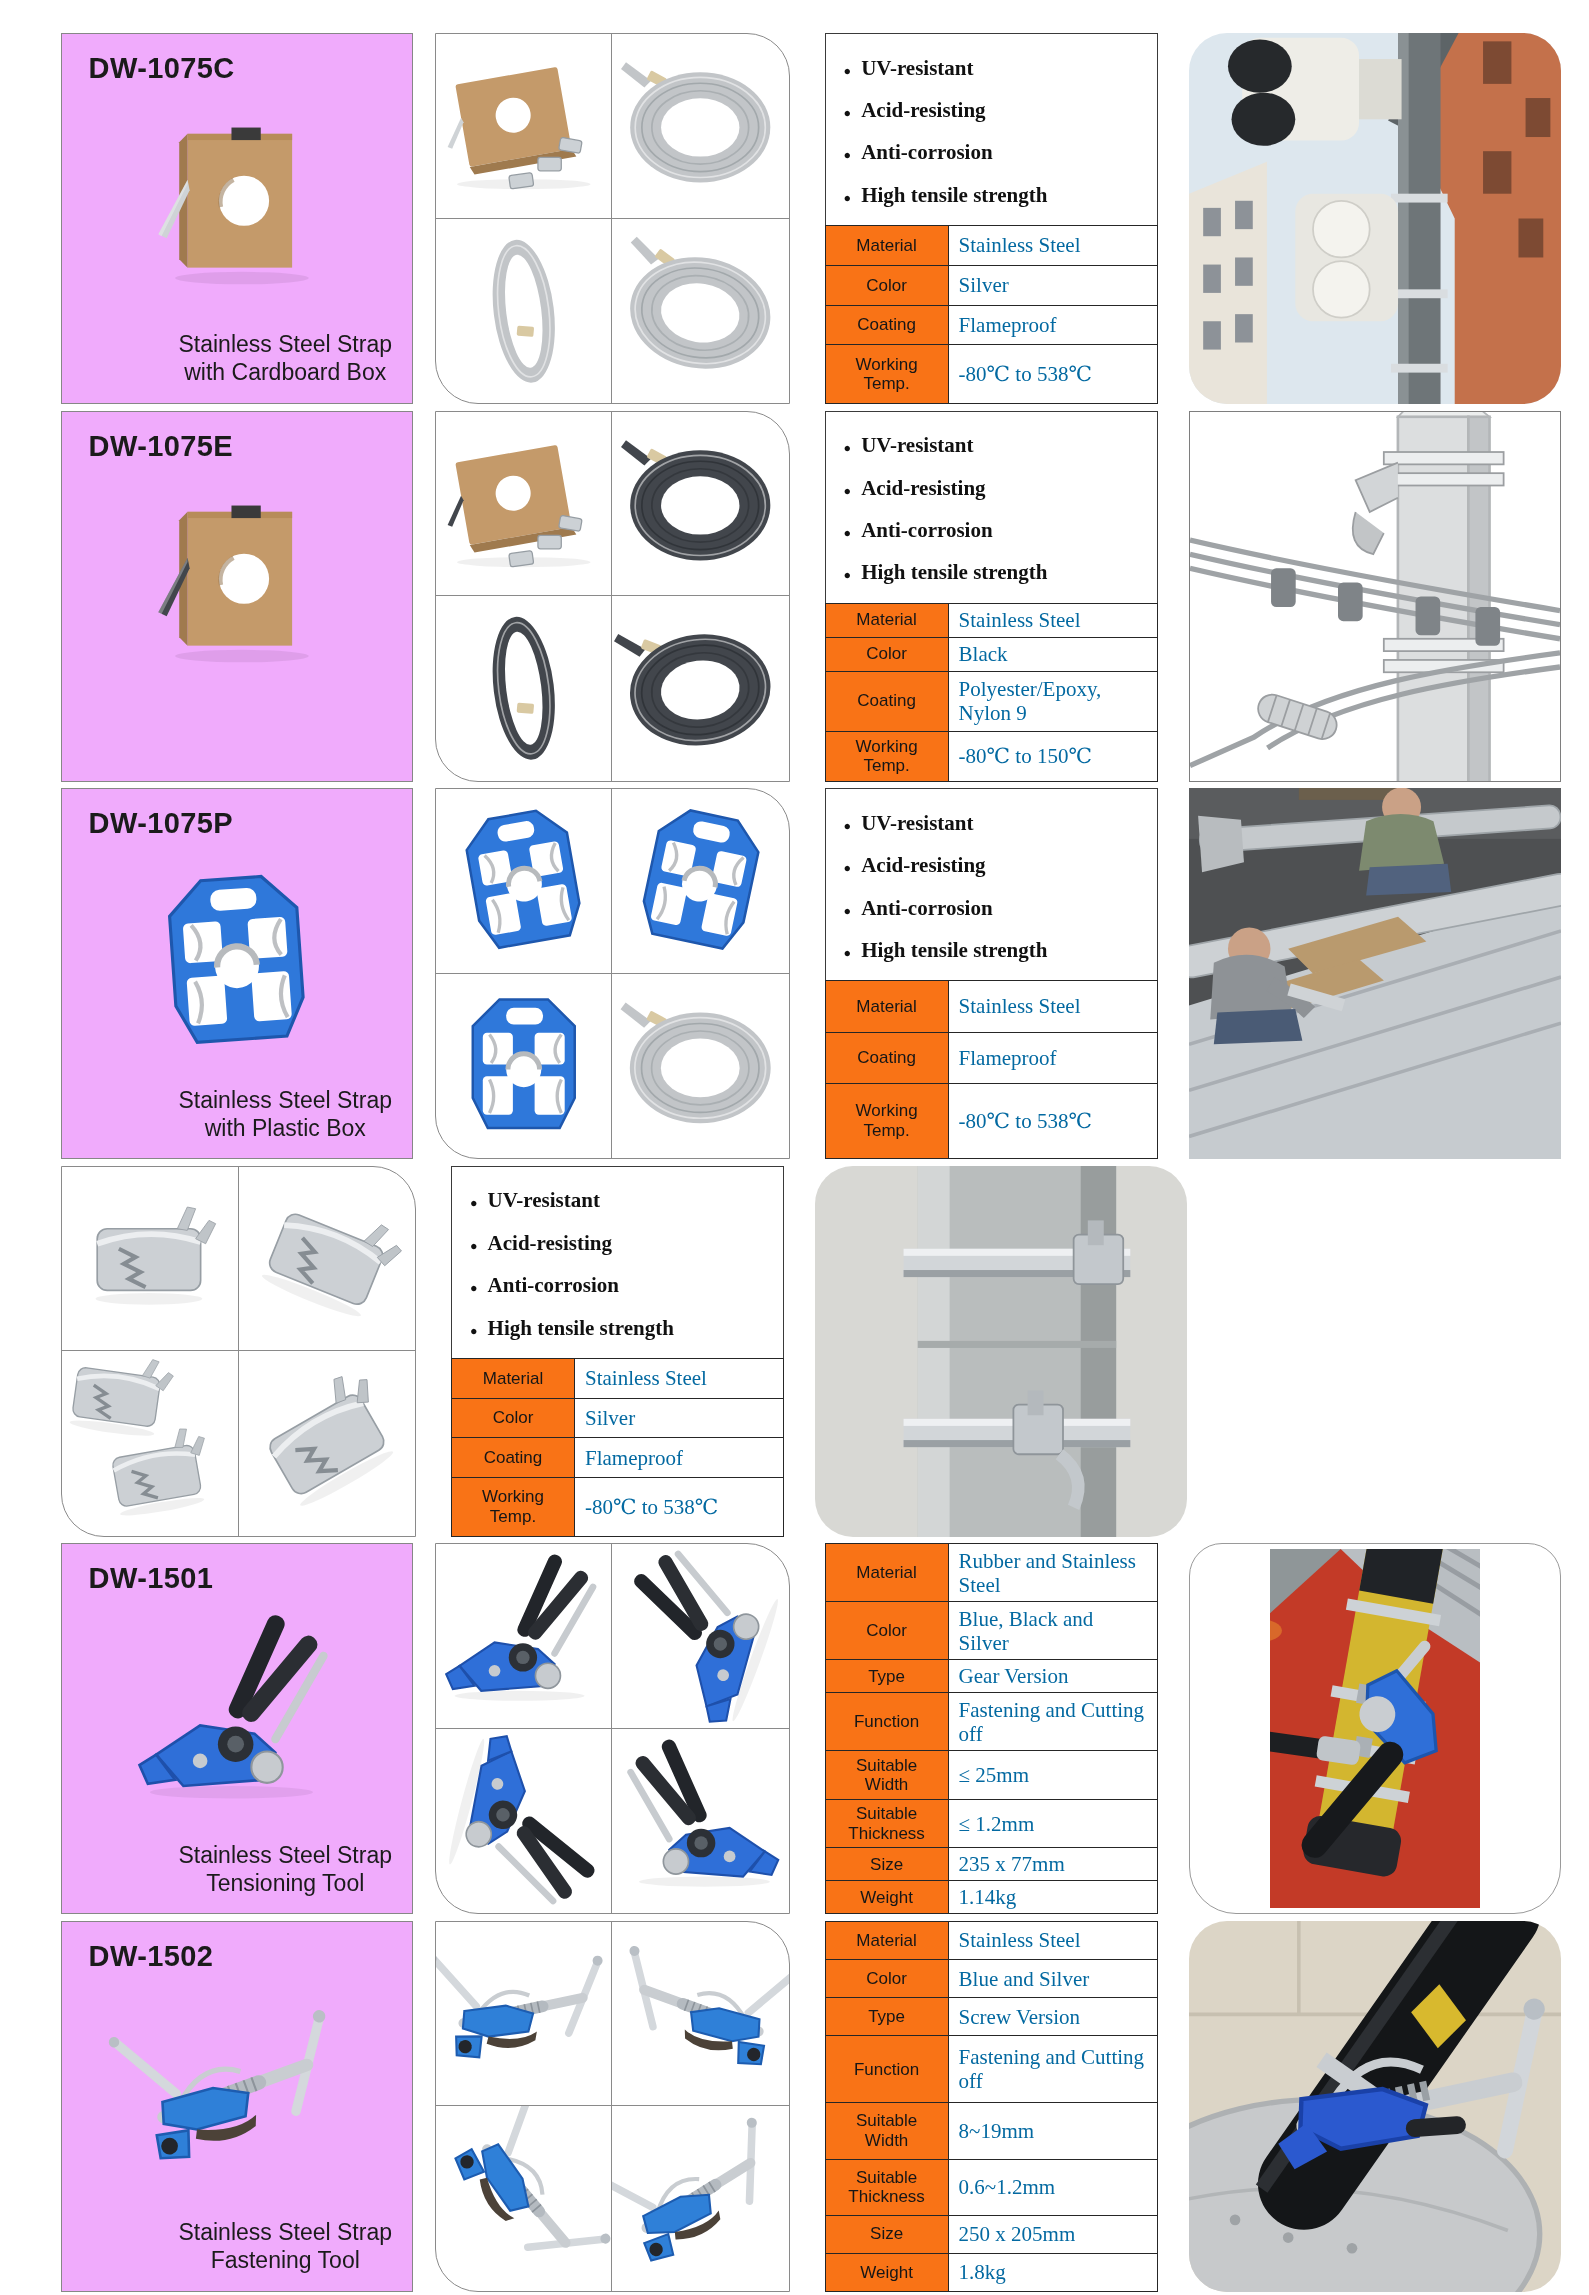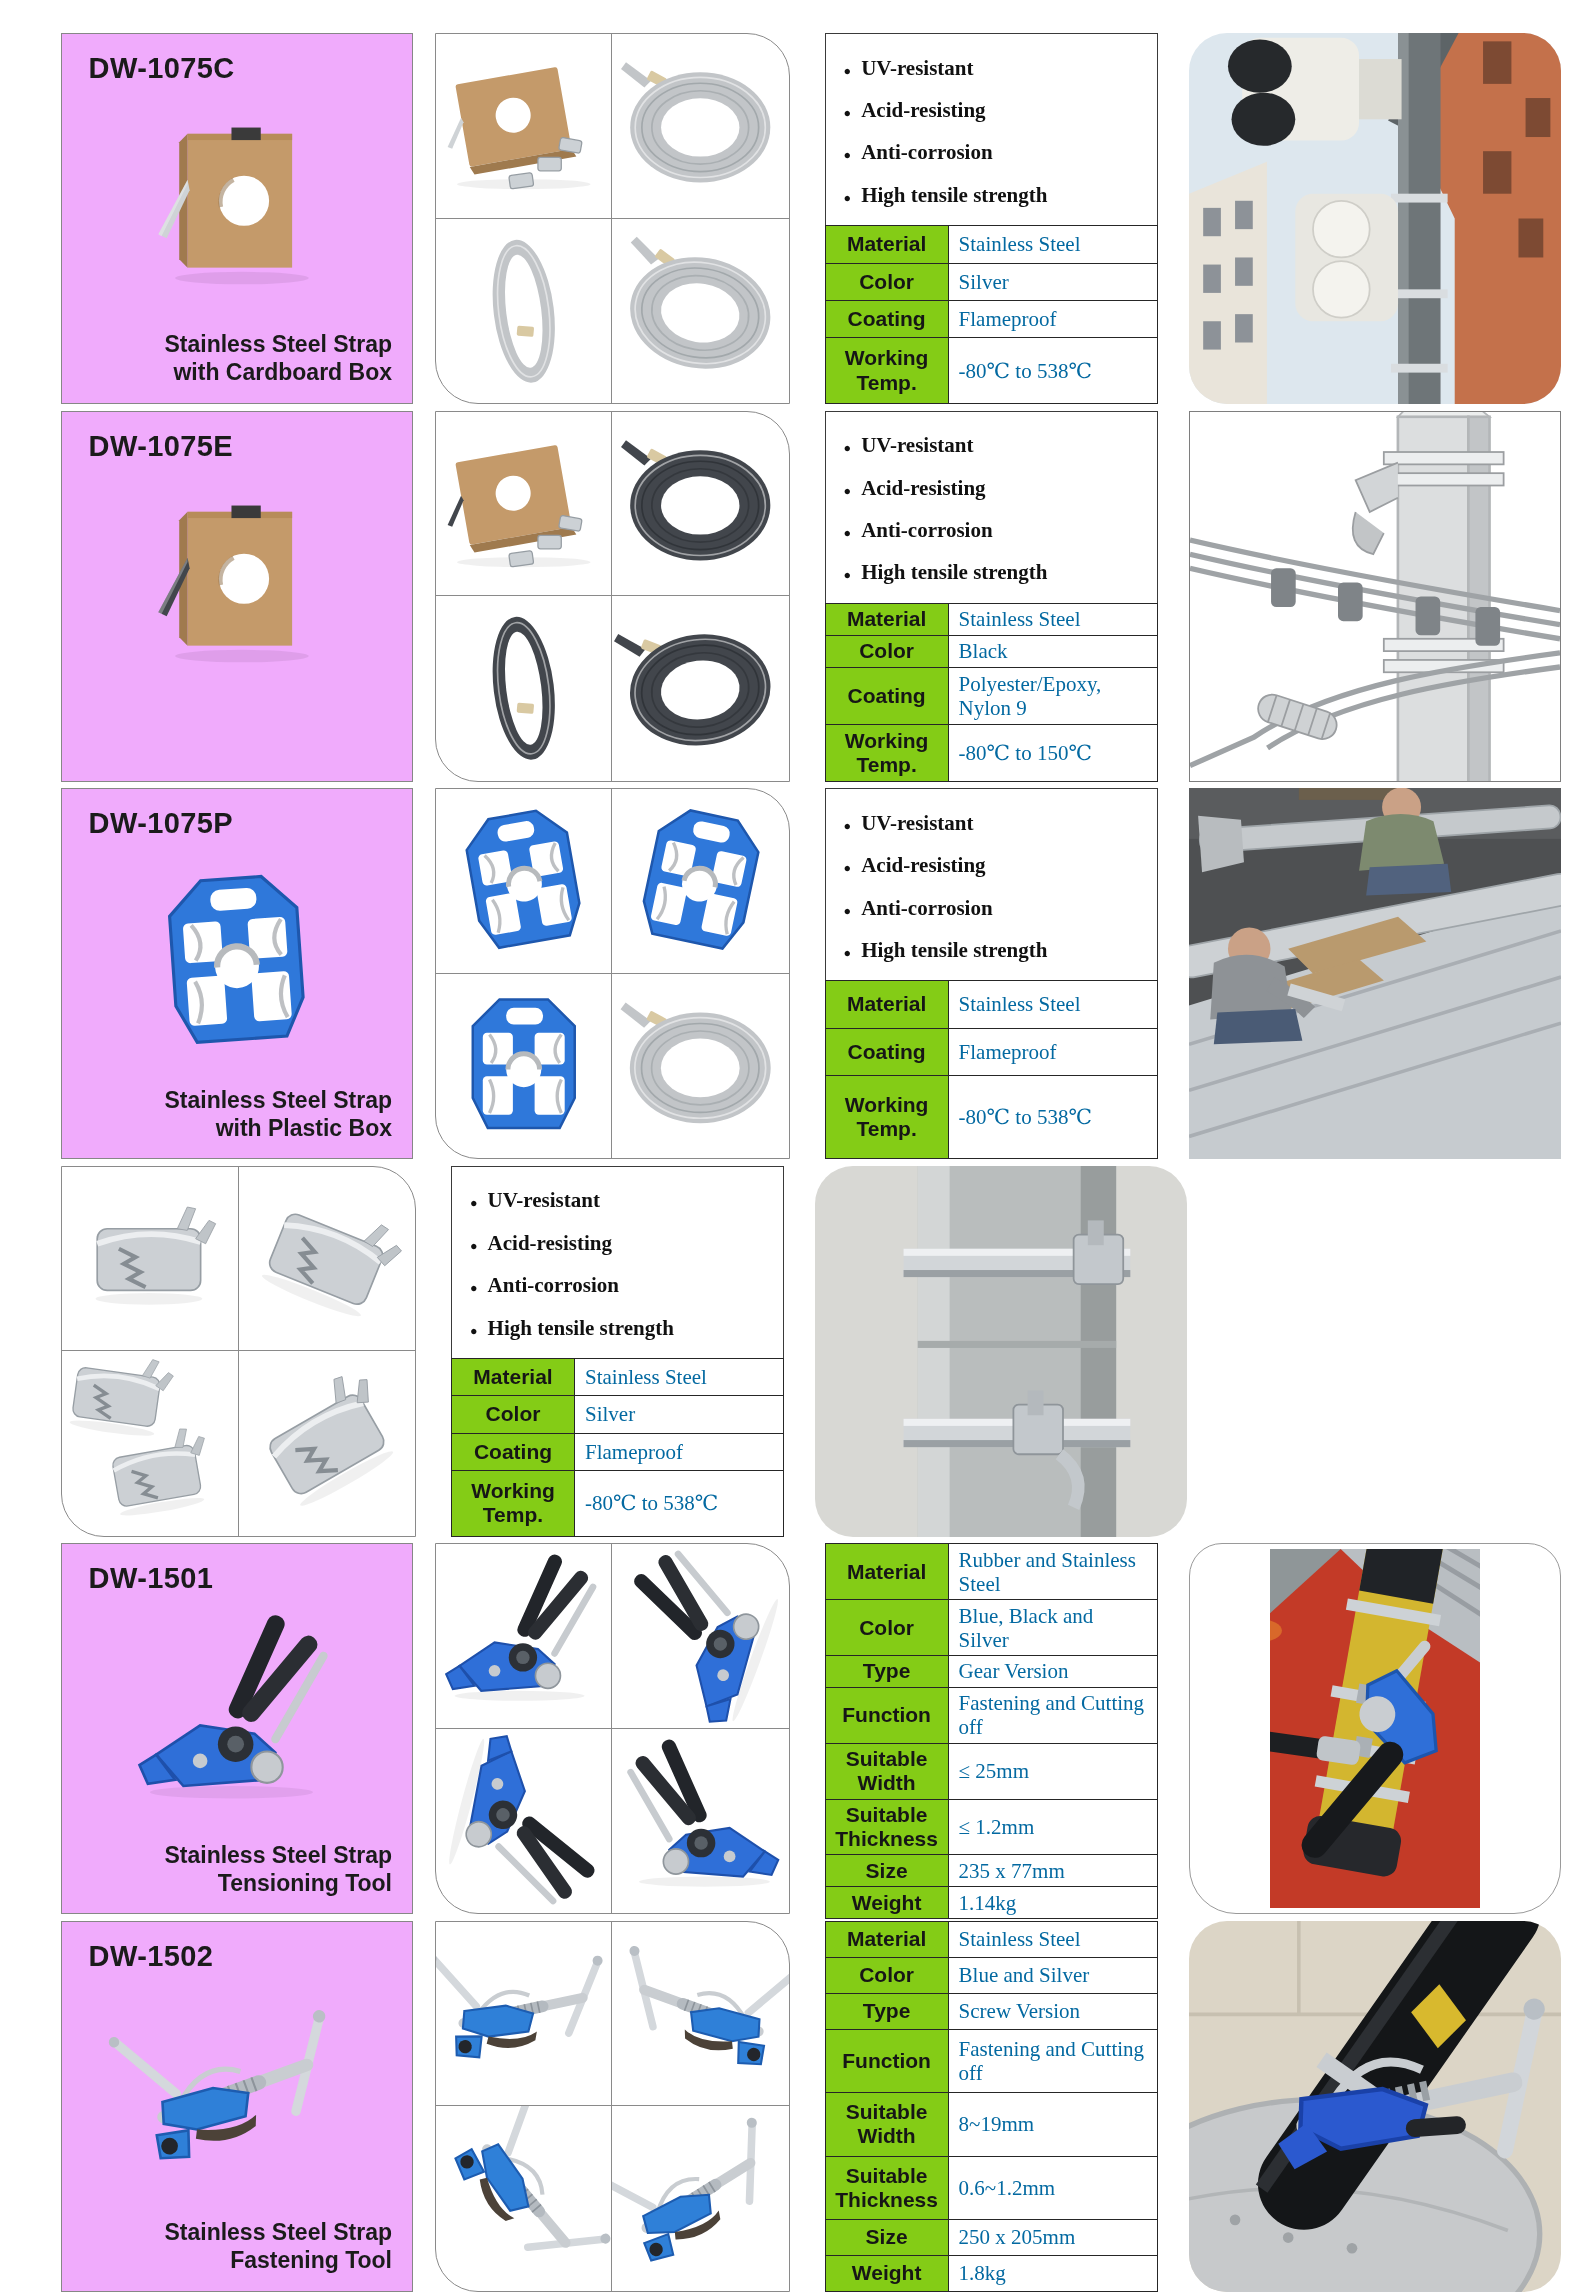--- a/index.html
+++ b/index.html
@@ -5,36 +5,36 @@
   * { box-sizing: border-box; }
   html,body { margin:0; padding:0; }
   body { width:1590px; height:2295px; background:#ffffff; font-family:"Liberation Sans",sans-serif; color:#1b1b1b; }
   .page { padding-top:33px; }
   .row { display:flex; height:371px; margin:0 0 6.6px 61px; }
 
   .card { position:relative; width:352px; border:1.7px solid #878787; margin-right:21.6px; background:#f0abfc; }
   .code { position:absolute; top:18px; left:26.6px; font-size:29px; font-weight:700; letter-spacing:0.4px; }
   .hero { position:absolute; left:13.3px; right:13.3px; top:58px; bottom:81px; }
   .hero svg { width:100%; height:100%; }
-  .caption { position:absolute; right:20px; bottom:16.6px; font-size:23px; font-weight:700; line-height:1.22; white-space:pre-line; text-align:right; }
+  .caption { position:absolute; right:20px; bottom:16.6px; font-size:23px; font-weight:400; line-height:1.22; white-space:pre-line; text-align:center; }
 
   .grid { width:355px; margin-right:35px; border:1.7px solid #8a8a8a; border-radius:0 43px 0 43px; overflow:hidden;
           display:grid; grid-template-columns:1fr 1fr; grid-template-rows:1fr 1fr; background:#fff; }
   .cell { position:relative; }
   .cell:nth-child(1){ border-right:0.8px solid #8a8a8a; border-bottom:0.8px solid #8a8a8a; }
   .cell:nth-child(2){ border-bottom:0.8px solid #8a8a8a; }
   .cell:nth-child(3){ border-right:0.8px solid #8a8a8a; }
   .cell svg { position:absolute; inset:0; width:100%; height:100%; }
 
   .specs { width:333px; margin-right:31px; display:flex; flex-direction:column; }
   .features { margin:0; padding:21.6px 6.6px 0 18px; list-style:none; border:1.7px solid #3a3a3a; border-bottom:none; flex:0 0 178px; }
   .feature { display:flex; align-items:baseline; font-family:"Liberation Serif","DejaVu Serif",serif; font-weight:700; font-size:21px; margin-bottom:17.4px; color:#111; }
   .dot { font-size:12.5px; margin-right:10px; }
   .spec-table { width:100%; border-collapse:collapse; flex:1; table-layout:fixed; }
-  .spec-table th { width:123px; background:#84cc16; border:1.7px solid #262626; font-size:21px; font-weight:700; text-align:center; padding:3.3px 1.7px; white-space:pre-line; line-height:1.15; color:#161616; }
+  .spec-table th { width:123px; background:#f97316; border:1.7px solid #262626; font-size:17px; font-weight:400; text-align:center; padding:3.3px 1.7px; white-space:pre-line; line-height:1.15; color:#161616; }
   .spec-table td { border:1.7px solid #262626; font-family:"Liberation Serif","DejaVu Serif",serif; font-size:21px; padding:3.3px 10px; line-height:1.15; color:#0369a1; }
 
   .app { position:relative; width:372px; overflow:hidden; background:#fff; }
   .app svg { position:absolute; inset:0; width:100%; height:100%; }
   .app.r-round { border-radius:38px; }
   .app.r-box { border:1.7px solid #7e7e7e; }
   .app.r-inset { border:1.7px solid #9a9a9a; border-radius:33px 33px 47px 47px; padding:5px 80px; }
   .app.r-inset svg { position:static; display:block; width:100%; height:100%; }
 </style>
 </head>

